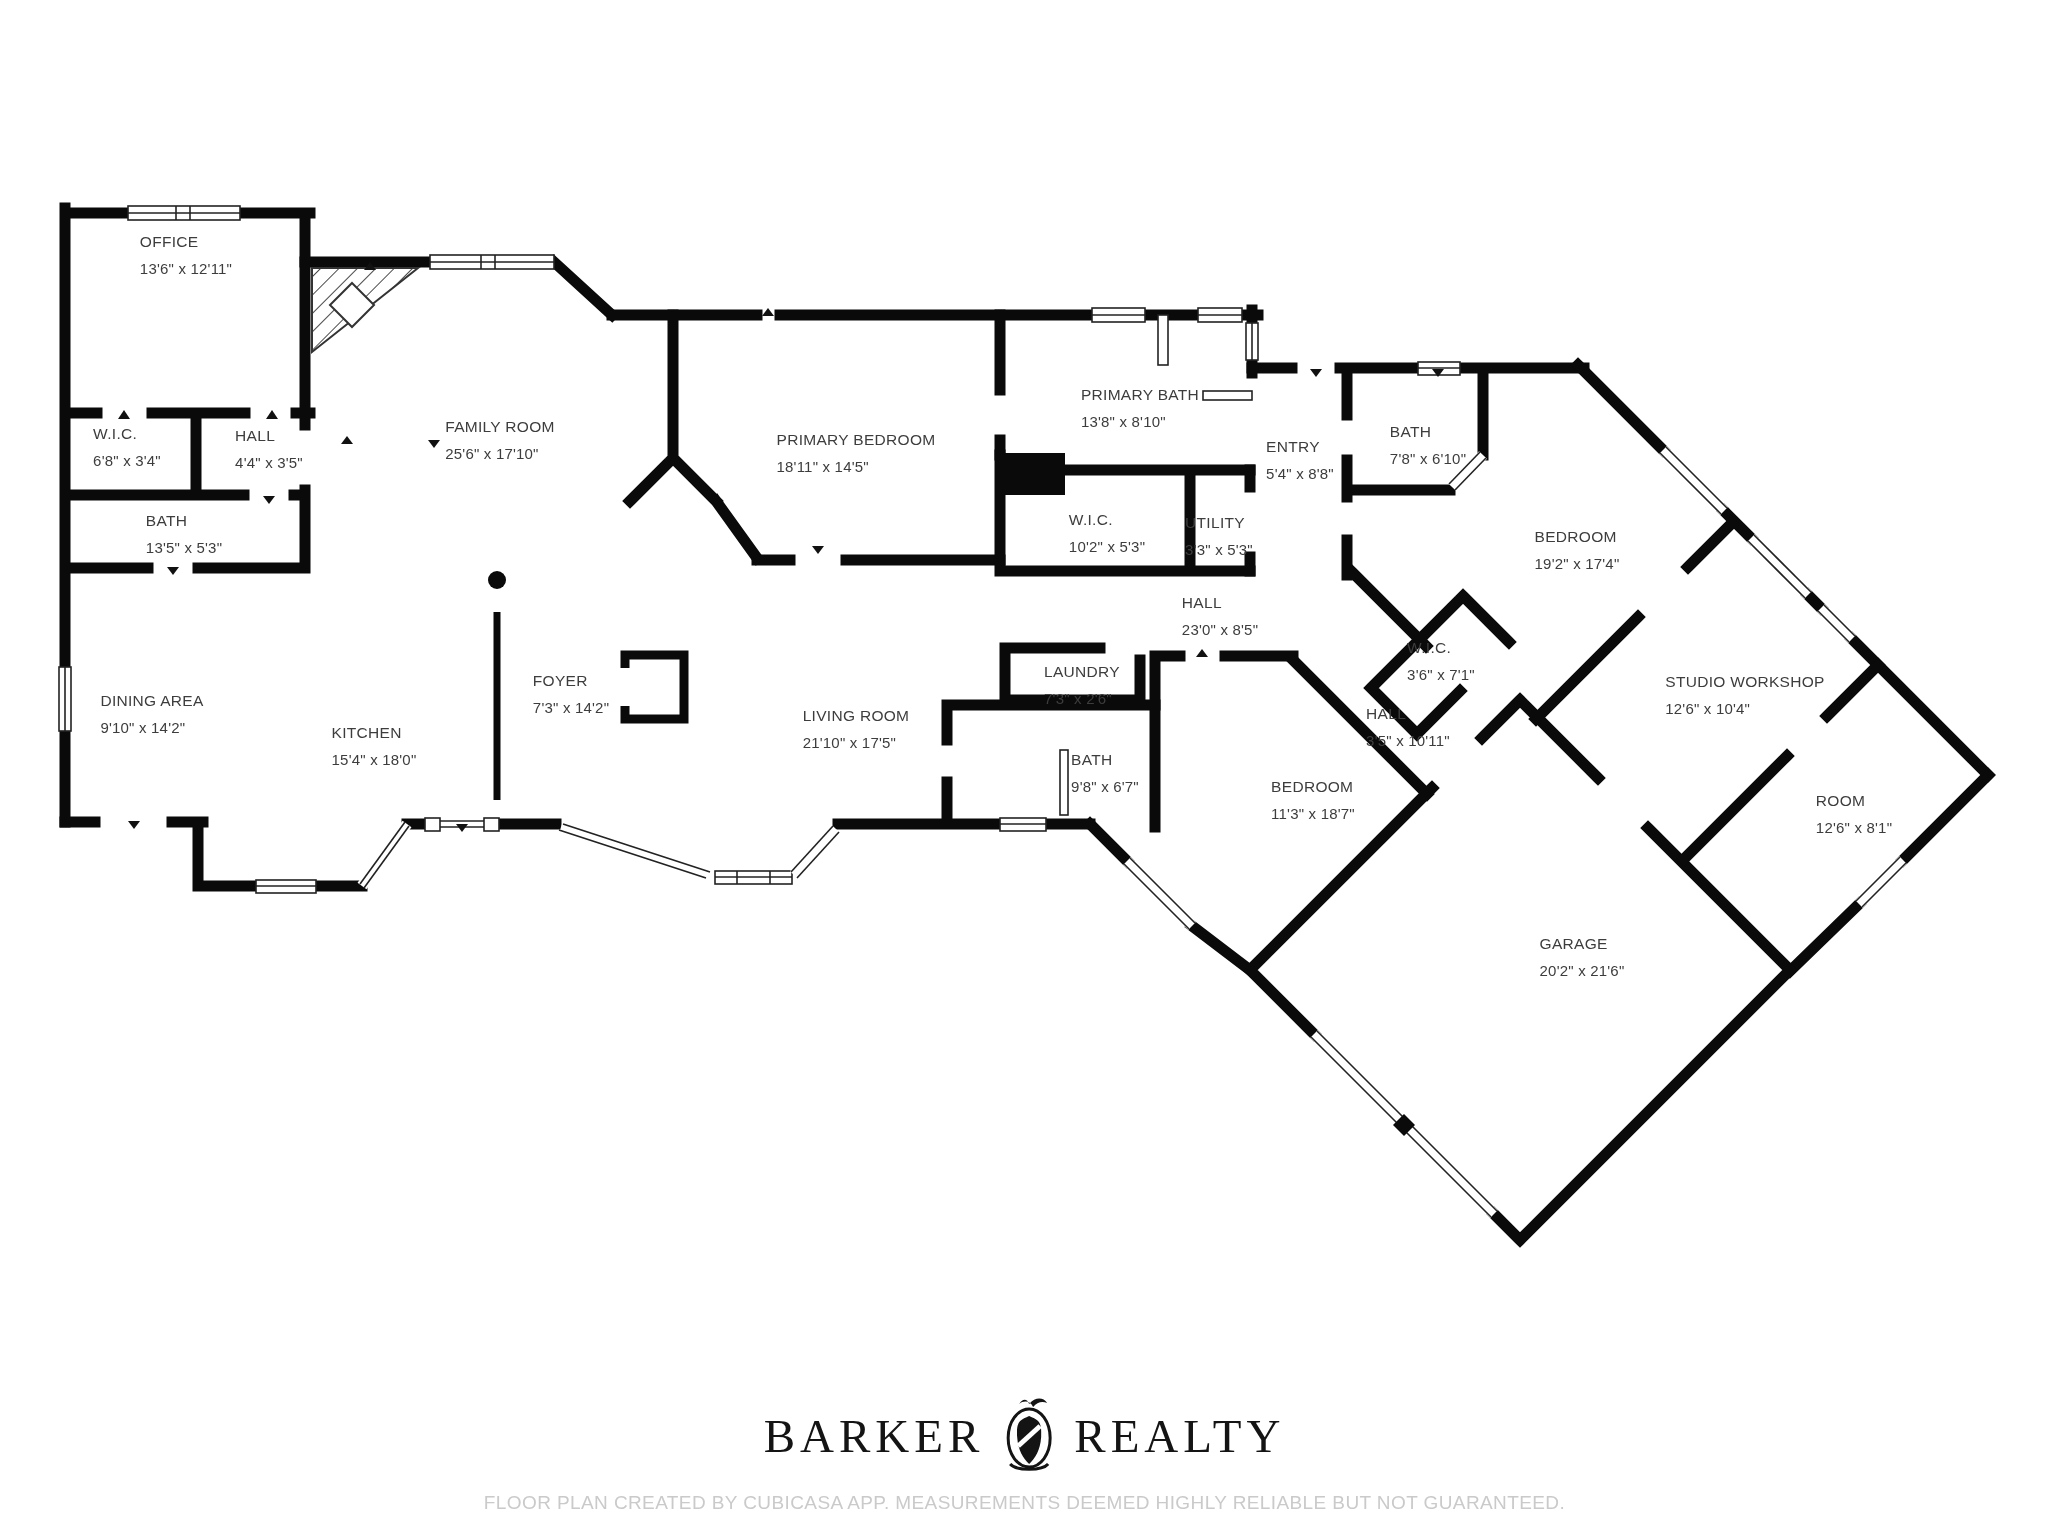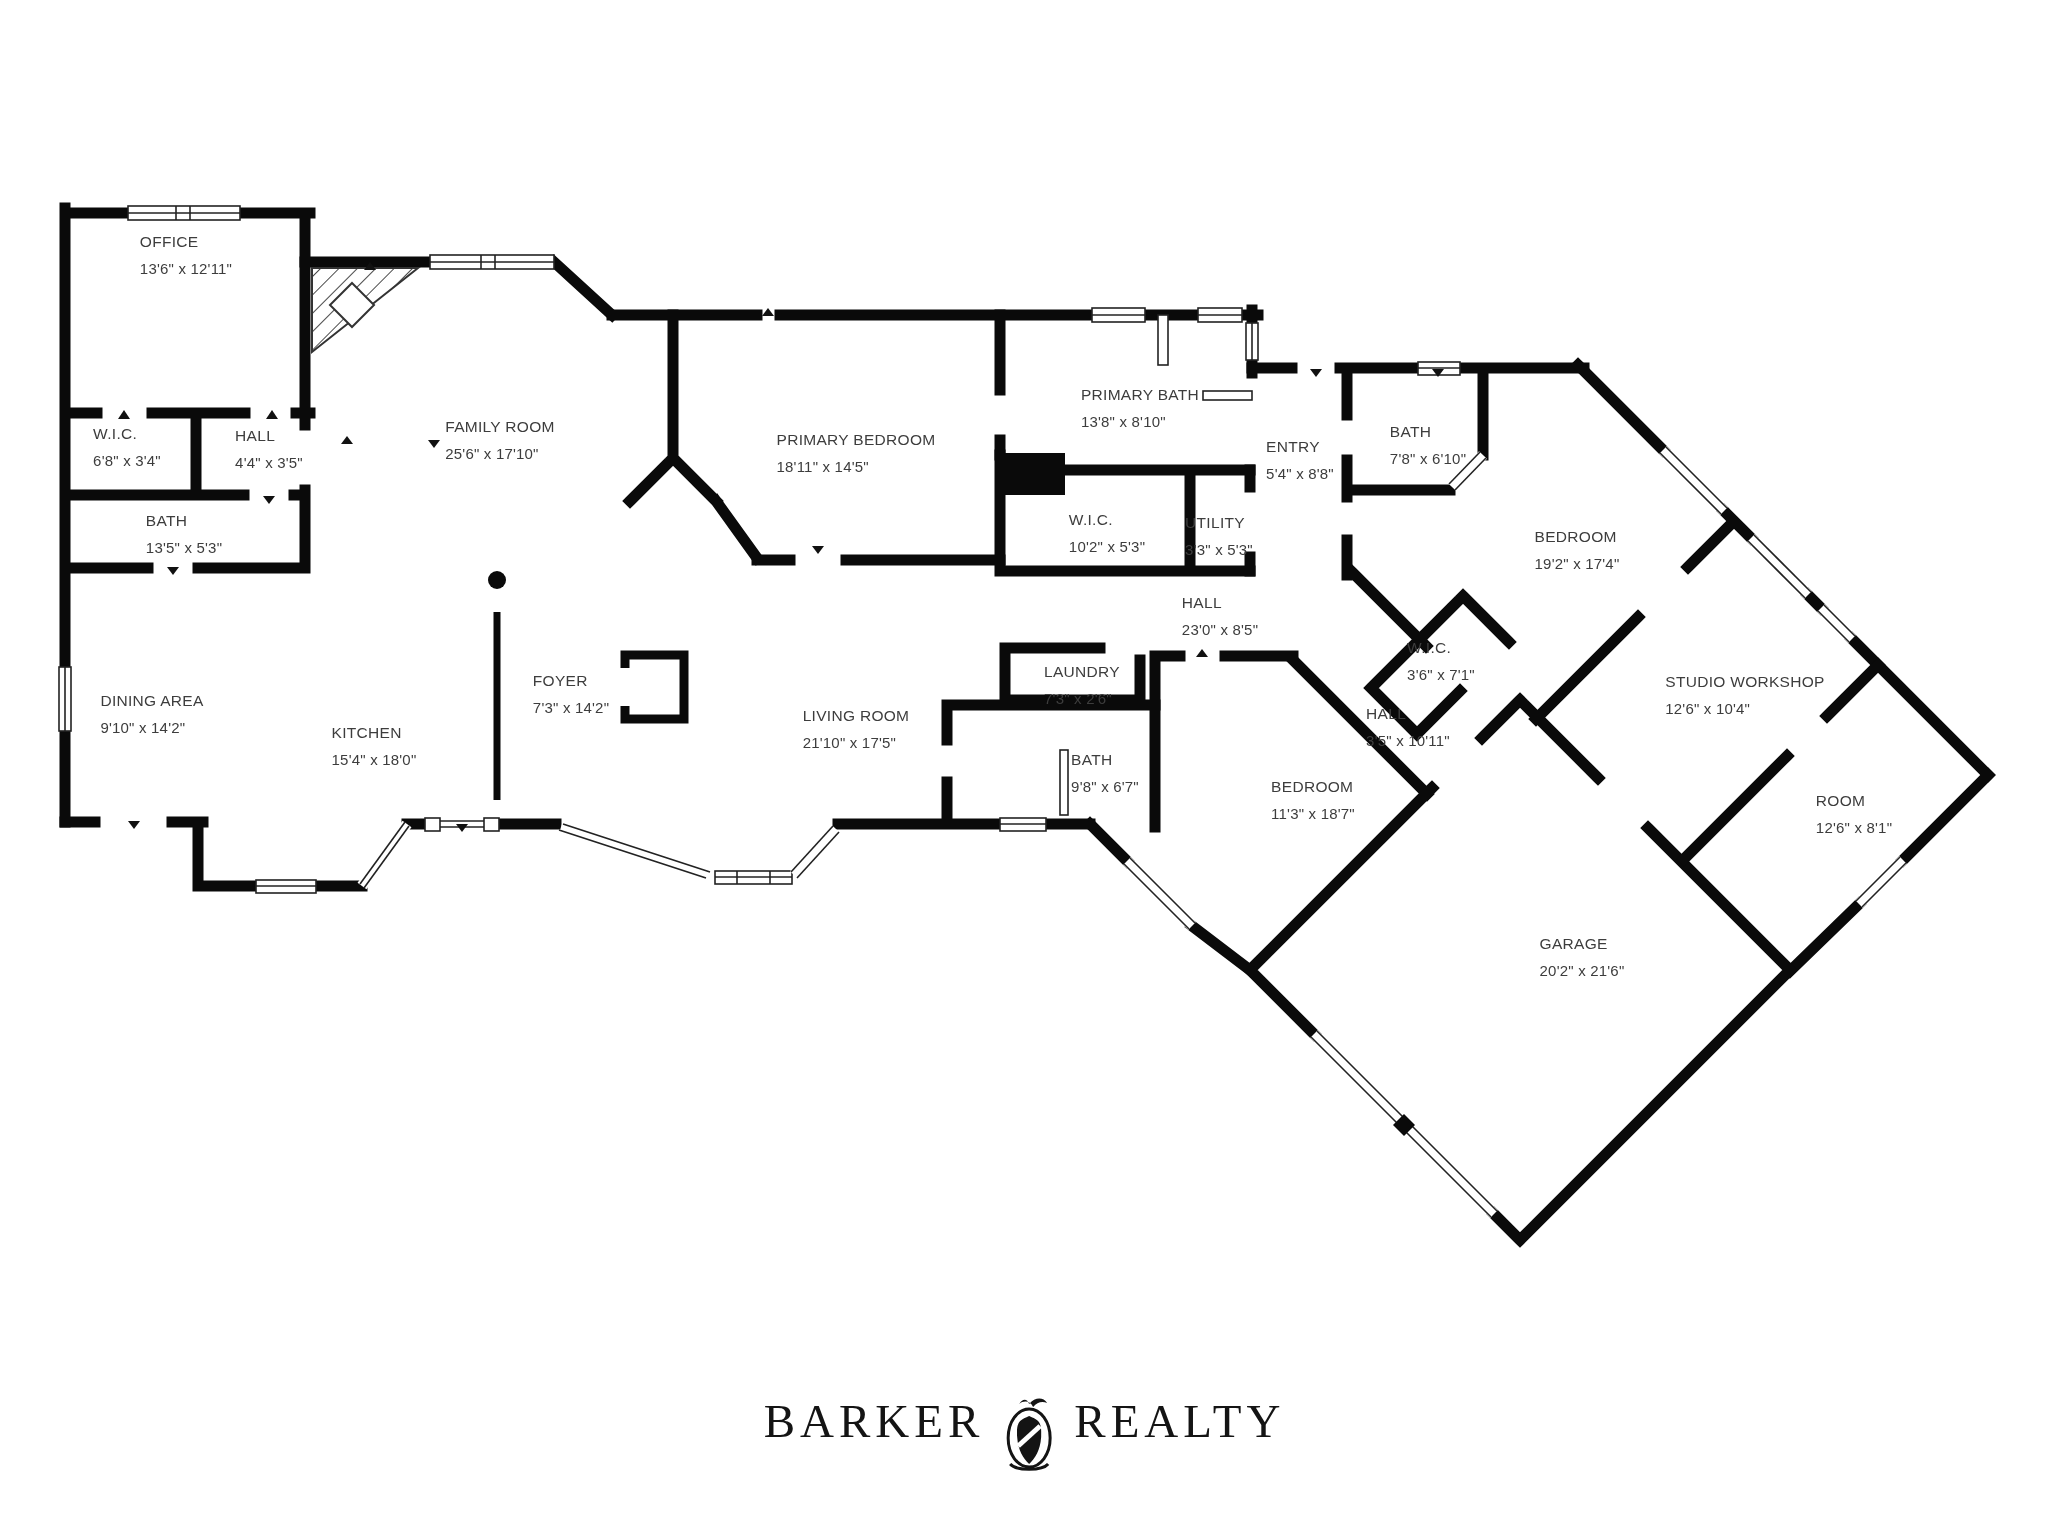--- a/index.html
+++ b/index.html
@@ -4,21 +4,21 @@
 <style>
   html,body{margin:0;padding:0;background:#fff;}
   .stage{position:relative;width:2049px;height:1536px;background:#fff;overflow:hidden;
          font-family:"Liberation Sans",sans-serif;}
   .plan-svg{position:absolute;left:0;top:0;}
   .rlabel{position:absolute;transform:translate(-50%,-50%);text-align:left;
           color:#3d3d3d;white-space:nowrap;line-height:1.72;}
   .rlabel .nm{display:block;font-size:15.5px;letter-spacing:.3px;}
   .rlabel .dm{display:block;font-size:15px;letter-spacing:.2px;}
   .brand{position:absolute;left:50%;top:1394px;transform:translateX(-50%);
-         display:flex;gap:16px;color:#141414;}
+         display:flex;align-items:center;gap:16px;color:#141414;}
   .brand .word{font-family:"Liberation Serif","DejaVu Serif",serif;font-size:47px;
                letter-spacing:5px;font-weight:500;}
   .disclaimer{position:absolute;left:50%;top:1492px;transform:translateX(-50%);
               color:#cacaca;font-size:19px;letter-spacing:.4px;white-space:nowrap;}
 </style>
 </head>
 <body>
 
 <div class="stage">
 
@@ -325,14 +325,15 @@
   <svg width="58" height="84" viewBox="0 0 58 84">
     <ellipse cx="29" cy="44" rx="21" ry="29" fill="none" stroke="#141414" stroke-width="3"></ellipse>
     <path d="M29,10 C35,3 43,3 47,9 C42,7 37,8 33,13 C30,7 24,6 19,10 C23,4 27,5 29,10 Z" fill="#141414"></path>
     <path d="M29,22 C38,26 42,27 41,43 C40,57 35,64 29,70 C23,64 18,57 17,43 C16,27 20,26 29,22 Z" fill="#141414"></path>
     <path d="M18,52 L40,32" stroke="#ffffff" stroke-width="5"></path>
     <path d="M10,70 C16,77 42,77 48,70" fill="none" stroke="#141414" stroke-width="3"></path>
   </svg>
   <span class="word">REALTY</span>
 </div>
 
+<div class="disclaimer">FLOOR PLAN CREATED BY CUBICASA APP. MEASUREMENTS DEEMED HIGHLY RELIABLE BUT NOT GUARANTEED.</div>
 
 </div>
 
 </body></html>

